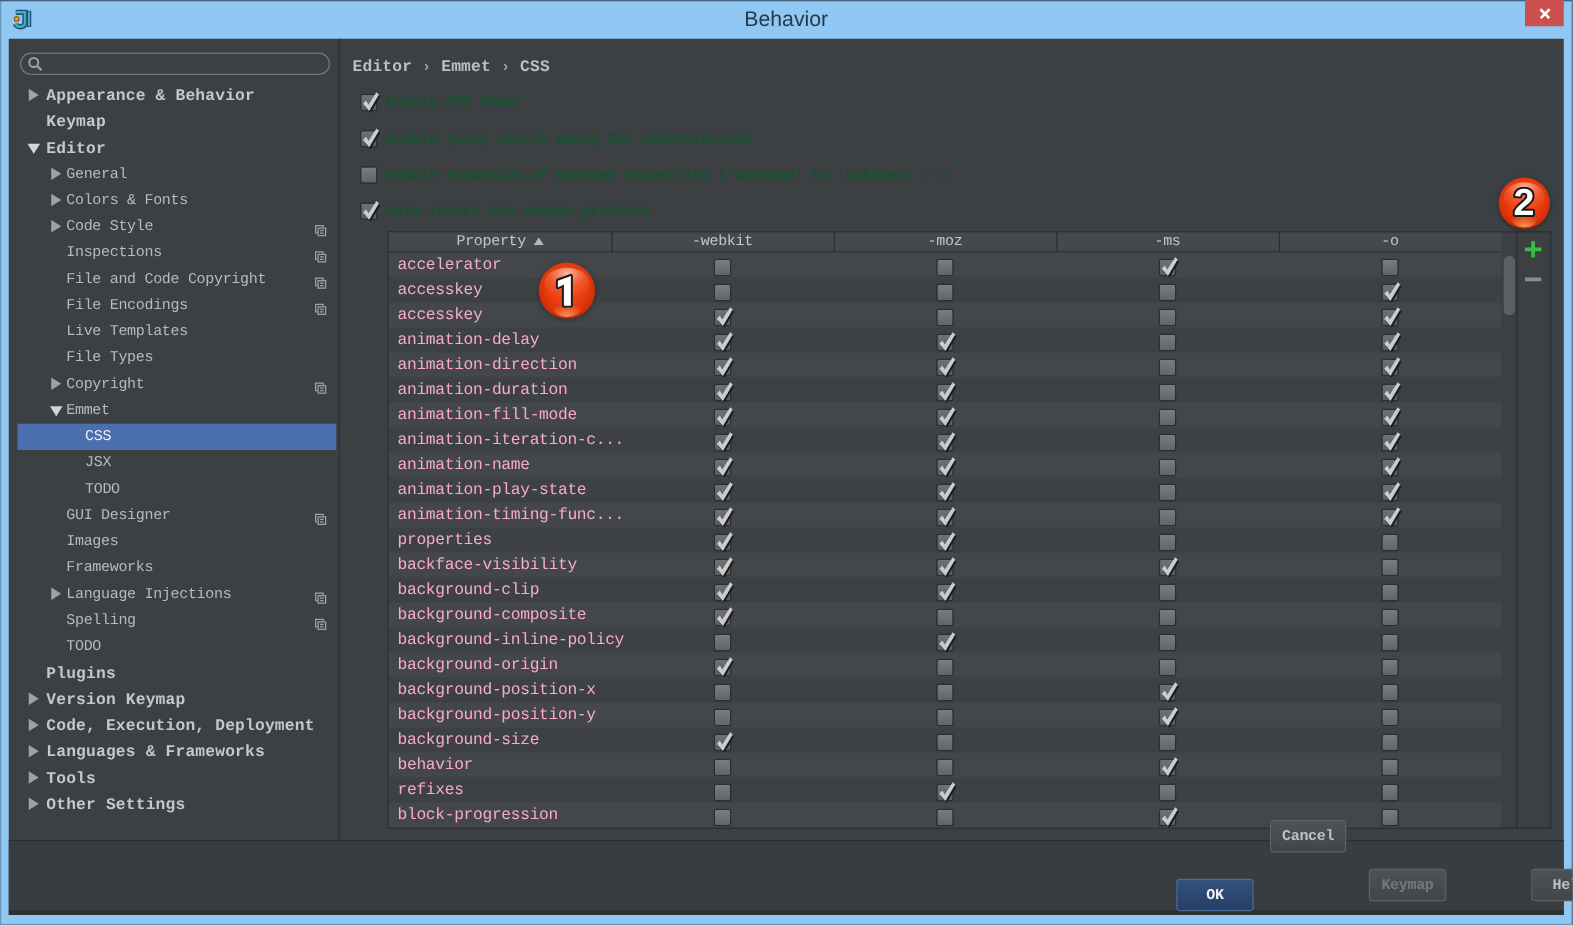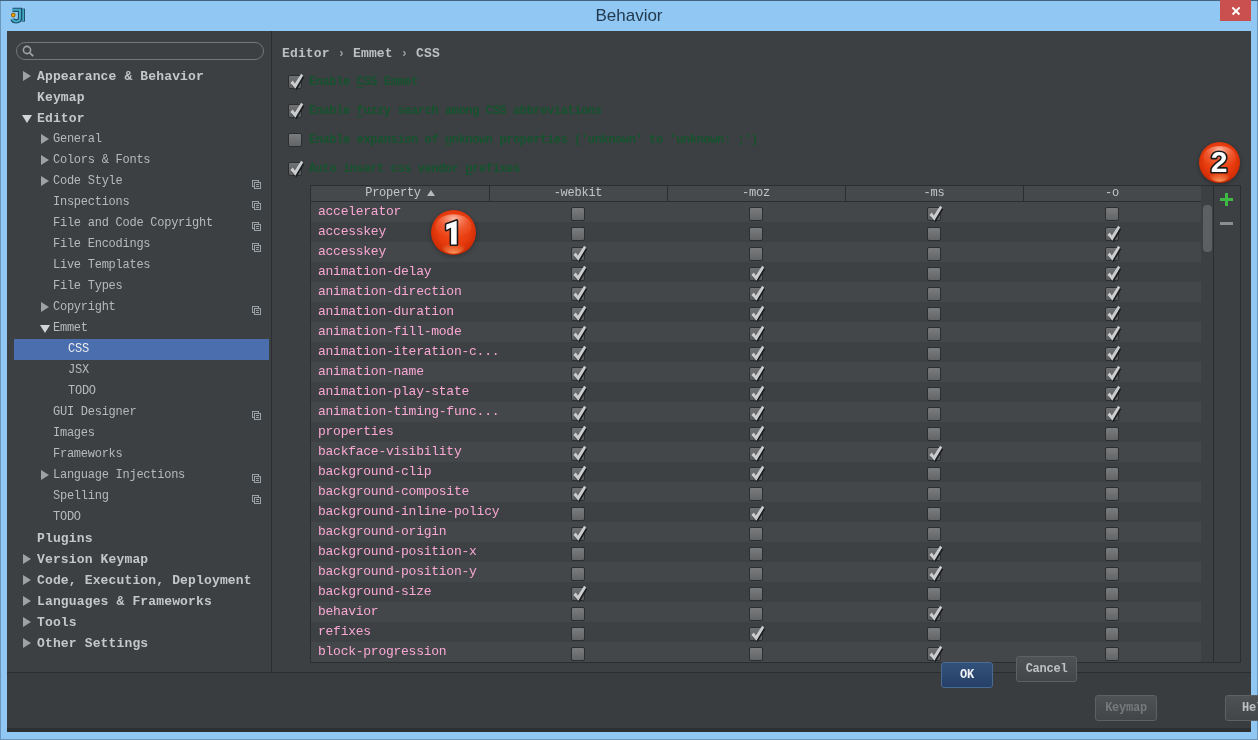--- a/index.html
+++ b/index.html
@@ -298,21 +298,21 @@
 <div class="abs cb" style="left:749px;top:647px"></div>
 <div class="abs cb on" style="left:927px;top:647px"></div>
 <div class="abs cb" style="left:1105px;top:647px"></div>
 <div class="abs" id="vsep1"></div>
 <div class="abs" id="sthumb"></div>
 <div class="abs plus">
     <span class="ph"></span>
     <span class="pv"></span>
   </div>
 <div class="abs" id="minus"></div>
-<div class="abs btn ok " style="left:941px;top:662px;width:52px">OK</div>
+<div class="abs btn ok " style="left:941px;top:703px;width:62px">OK</div>
 <div class="abs btn gray " style="left:1016px;top:656px;width:61px">Cancel</div>
 <div class="abs btn gray dis" style="left:1095px;top:695px;width:62px">Keymap</div>
 <div class="abs btn gray " style="left:1225px;top:695px;width:62px">Help</div>
 <svg class="abs" style="left:427.5px;top:206.5px;filter:drop-shadow(0 1.5px 2px rgba(0,0,0,0.35))" width="51.0" height="51.0" viewBox="0 0 51.0 51.0">
 <defs>
 <radialGradient id="bga" cx="50%" cy="42%" r="65%">
 <stop offset="0" stop-color="#f15022"></stop>
         <stop offset="0.55" stop-color="#e83c0e"></stop>
 <stop offset="0.82" stop-color="#d22d05"></stop>
         <stop offset="1" stop-color="#b22301"></stop>

